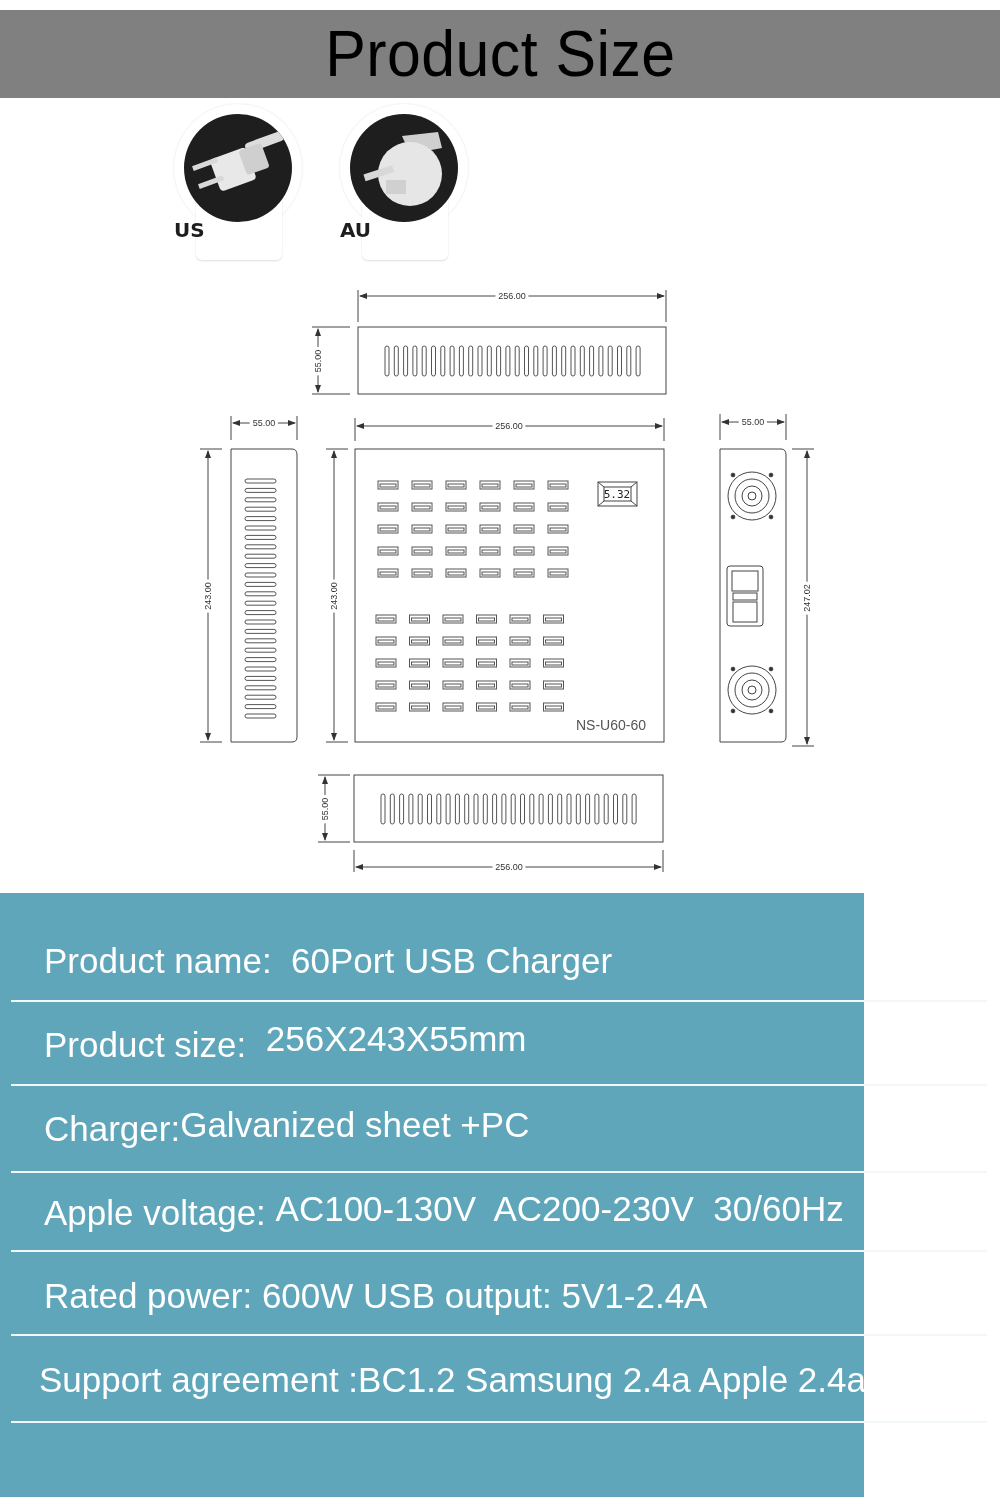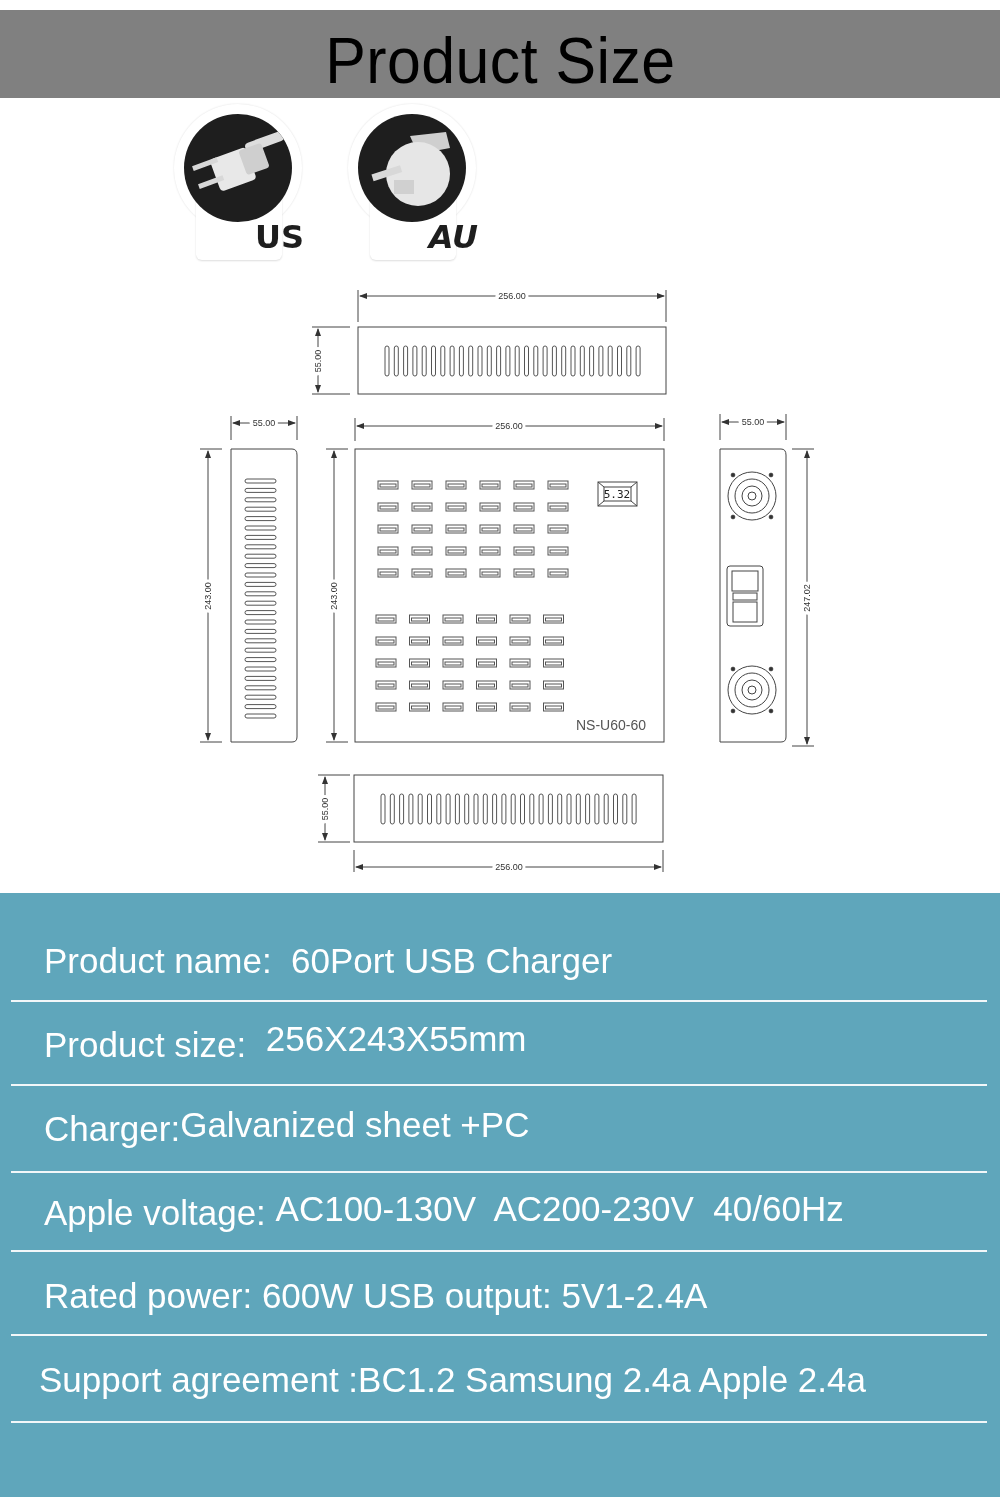--- a/index.html
+++ b/index.html
@@ -1,27 +1,27 @@
 <!DOCTYPE html>
 <html><head>
 <meta charset="utf-8">
 <style>
   html,body{margin:0;padding:0;}
   body{width:1000px;height:1497px;background:#ffffff;position:relative;overflow:hidden;font-family:"Liberation Sans",sans-serif;}
-  .header{position:absolute;left:0;top:10px;width:1000px;height:88px;background:#808080;display:flex;align-items:flex-end;justify-content:center;}
+  .header{position:absolute;left:0;top:10px;width:1000px;height:88px;background:#808080;display:flex;align-items:center;justify-content:center;}
   .header h1{margin:0;font-weight:400;font-size:64px;color:#000;letter-spacing:0.5px;font-family:"Liberation Sans",sans-serif;transform:scaleX(0.95);}
   .plugs{position:absolute;top:104px;left:0;width:1000px;height:160px;}
   .plug{position:absolute;top:0;width:130px;height:158px;}
   .plug .halo{position:absolute;left:0;top:0;width:128px;height:128px;border-radius:50%;background:#fff;box-shadow:0 0 2px #ddd;}
   .plug .tab{position:absolute;left:22px;top:88px;width:86px;height:68px;background:#fff;border-radius:0 0 6px 6px;box-shadow:0 1px 2px #ddd;}
   .plug .disc{position:absolute;left:10px;top:10px;width:108px;height:108px;border-radius:50%;background:#1e1e1e;overflow:hidden;}
   .plug .disc svg{width:108px;height:108px;}
-  .plug .label{position:absolute;left:0;top:114px;width:130px;text-align:right;font-weight:700;font-size:32px;color:#1e1e1e;font-family:"DejaVu Sans",sans-serif;}
+  .plug .label{position:absolute;left:0;top:114px;width:130px;text-align:left;font-weight:700;font-size:20px;color:#1e1e1e;font-family:"DejaVu Sans",sans-serif;}
   .drawing{position:absolute;left:0;top:280px;width:893px;height:600px;}
-  .specs{position:absolute;left:0;top:893px;width:1000px;height:604px;background:#5fa6bb;}
+  .specs{position:absolute;left:0;top:893px;width:864px;height:604px;background:#5fa6bb;}
   .row{position:absolute;left:0;width:1000px;color:#fff;font-size:35px;white-space:nowrap;font-family:"Liberation Sans",sans-serif;}
   .row .k,.row .v{display:inline-block;}
   .rule{position:absolute;left:11px;width:976px;height:2px;background:#f2f7f9;}
 </style>
 </head>
 <body>
 
 <div class="header">
   <h1>Product Size</h1>
 </div>
@@ -34,21 +34,21 @@
       <svg viewBox="0 0 108 108">
         <rect x="60" y="30" width="40" height="10" rx="4" fill="#ddd" transform="rotate(-20 60 30)"></rect>
         <rect x="30" y="38" width="38" height="34" rx="4" fill="#e8e8e8" transform="rotate(-20 50 55)"></rect>
         <rect x="58" y="32" width="24" height="26" rx="3" fill="#cfcfcf" transform="rotate(-20 70 45)"></rect>
         <rect x="8" y="48" width="26" height="5" fill="#d8d8d8" transform="rotate(-20 20 50)"></rect>
         <rect x="14" y="66" width="26" height="5" fill="#d8d8d8" transform="rotate(-20 26 68)"></rect>
       </svg>
     </div>
     <div class="label">US</div>
   </div>
-  <div class="plug" style="left:348px;font-style:italic;">
+  <div class="plug" style="left:340px;">
     <div class="halo"></div>
       <div class="tab"></div>
     <div class="disc">
       <svg viewBox="0 0 108 108">
         <polygon points="52,22 88,18 92,34 60,40" fill="#cfcfcf"></polygon>
         <circle cx="60" cy="60" r="32" fill="#e6e6e6"></circle>
         <rect x="14" y="56" width="30" height="7" fill="#d8d8d8" transform="rotate(-18 28 60)"></rect>
         <rect x="36" y="66" width="20" height="14" fill="#d0d0d0"></rect>
       </svg>
     </div>
@@ -364,21 +364,21 @@
   <div class="rule" style="top:107px;"></div>
   <div class="row" style="top:132px;left:44px;">
     <span class="k">Product size:</span>&nbsp;&nbsp;<span class="v" style="position:relative;top:-6px;">256X243X55mm</span>
   </div>
   <div class="rule" style="top:191px;"></div>
   <div class="row" style="top:216px;left:44px;">
     <span class="k">Charger:</span><span class="v" style="position:relative;top:-4px;">Galvanized sheet +PC</span>
   </div>
   <div class="rule" style="top:278px;"></div>
   <div class="row" style="top:300px;left:44px;">
-    <span class="k">Apple voltage:</span>&nbsp;<span class="v" style="position:relative;top:-4px;white-space:pre;">AC100-130V  AC200-230V  40/60Hz</span>
+    <span class="k">Apple voltage:</span>&nbsp;<span class="v" style="position:relative;top:-4px;white-space:pre;">AC100-130V  AC200-230V  30/60Hz</span>
   </div>
   <div class="rule" style="top:357px;"></div>
   <div class="row" style="top:383px;left:44px;">
     <span class="k">Rated power:</span>&nbsp;<span class="v">600W USB output: 5V1-2.4A</span>
   </div>
   <div class="rule" style="top:441px;"></div>
   <div class="row" style="top:467px;left:39px;">
     <span class="k">Support agreement :</span><span class="v">BC1.2 Samsung 2.4a Apple 2.4a</span>
   </div>
   <div class="rule" style="top:528px;"></div>

